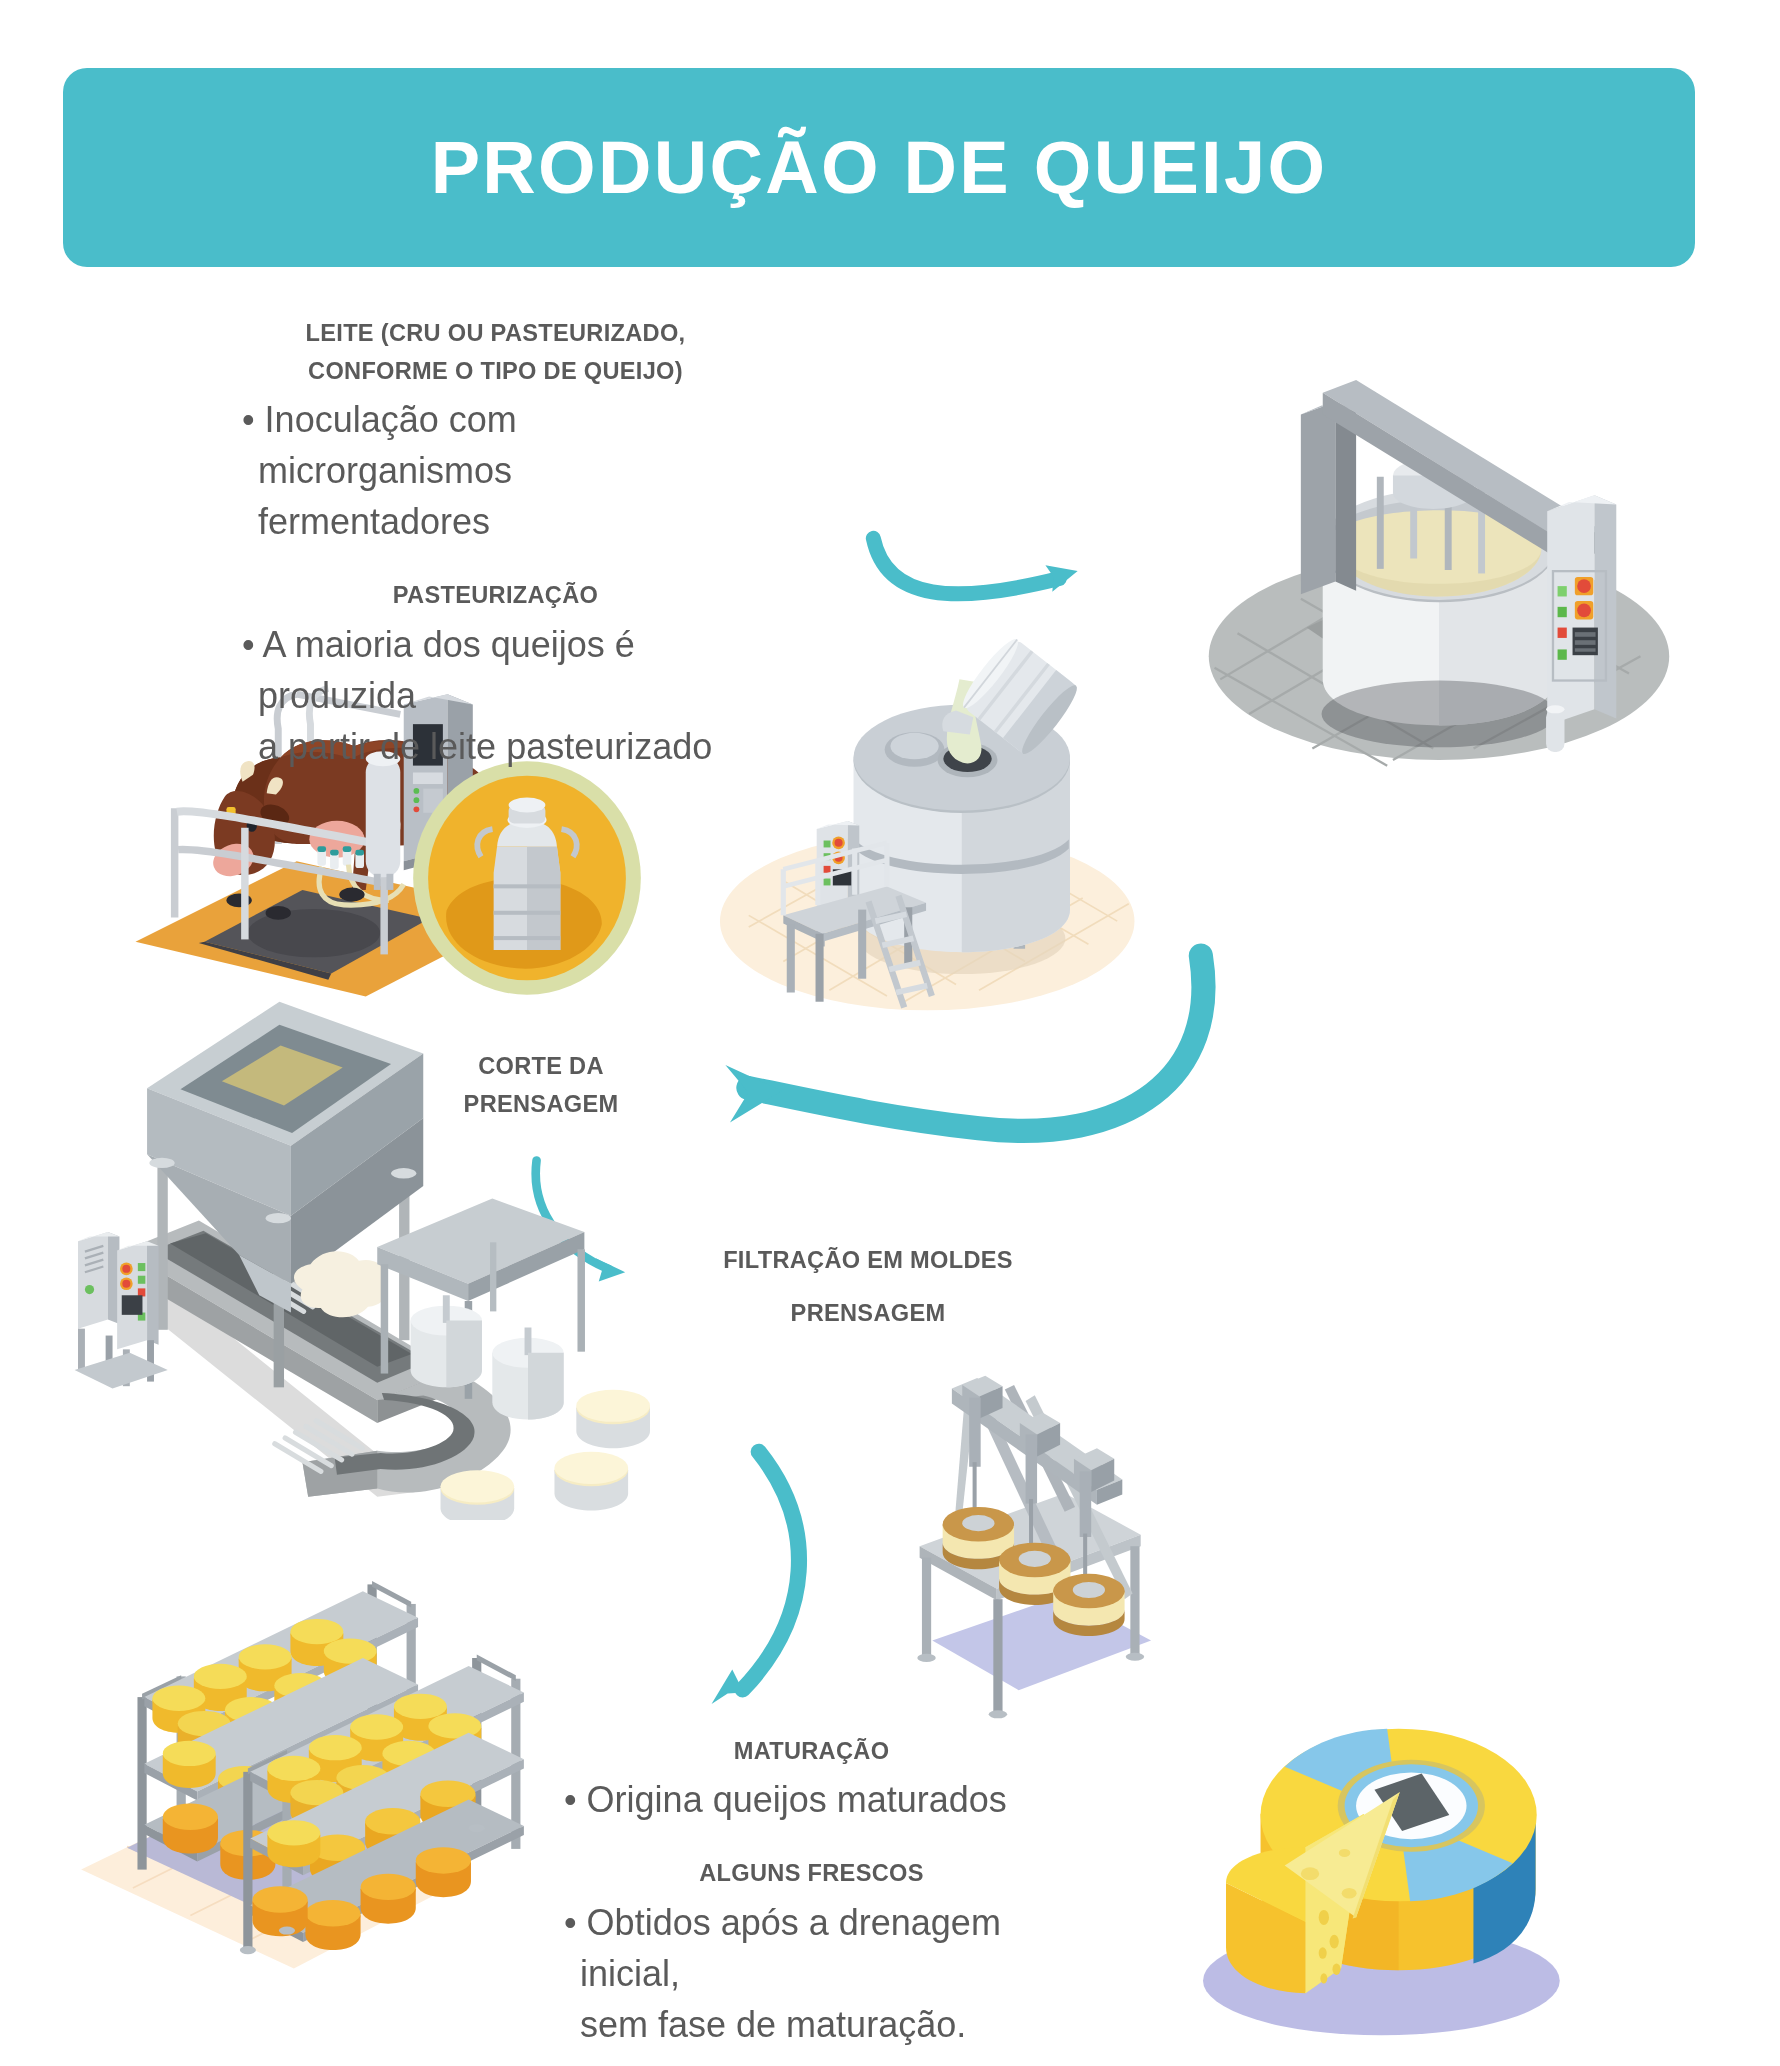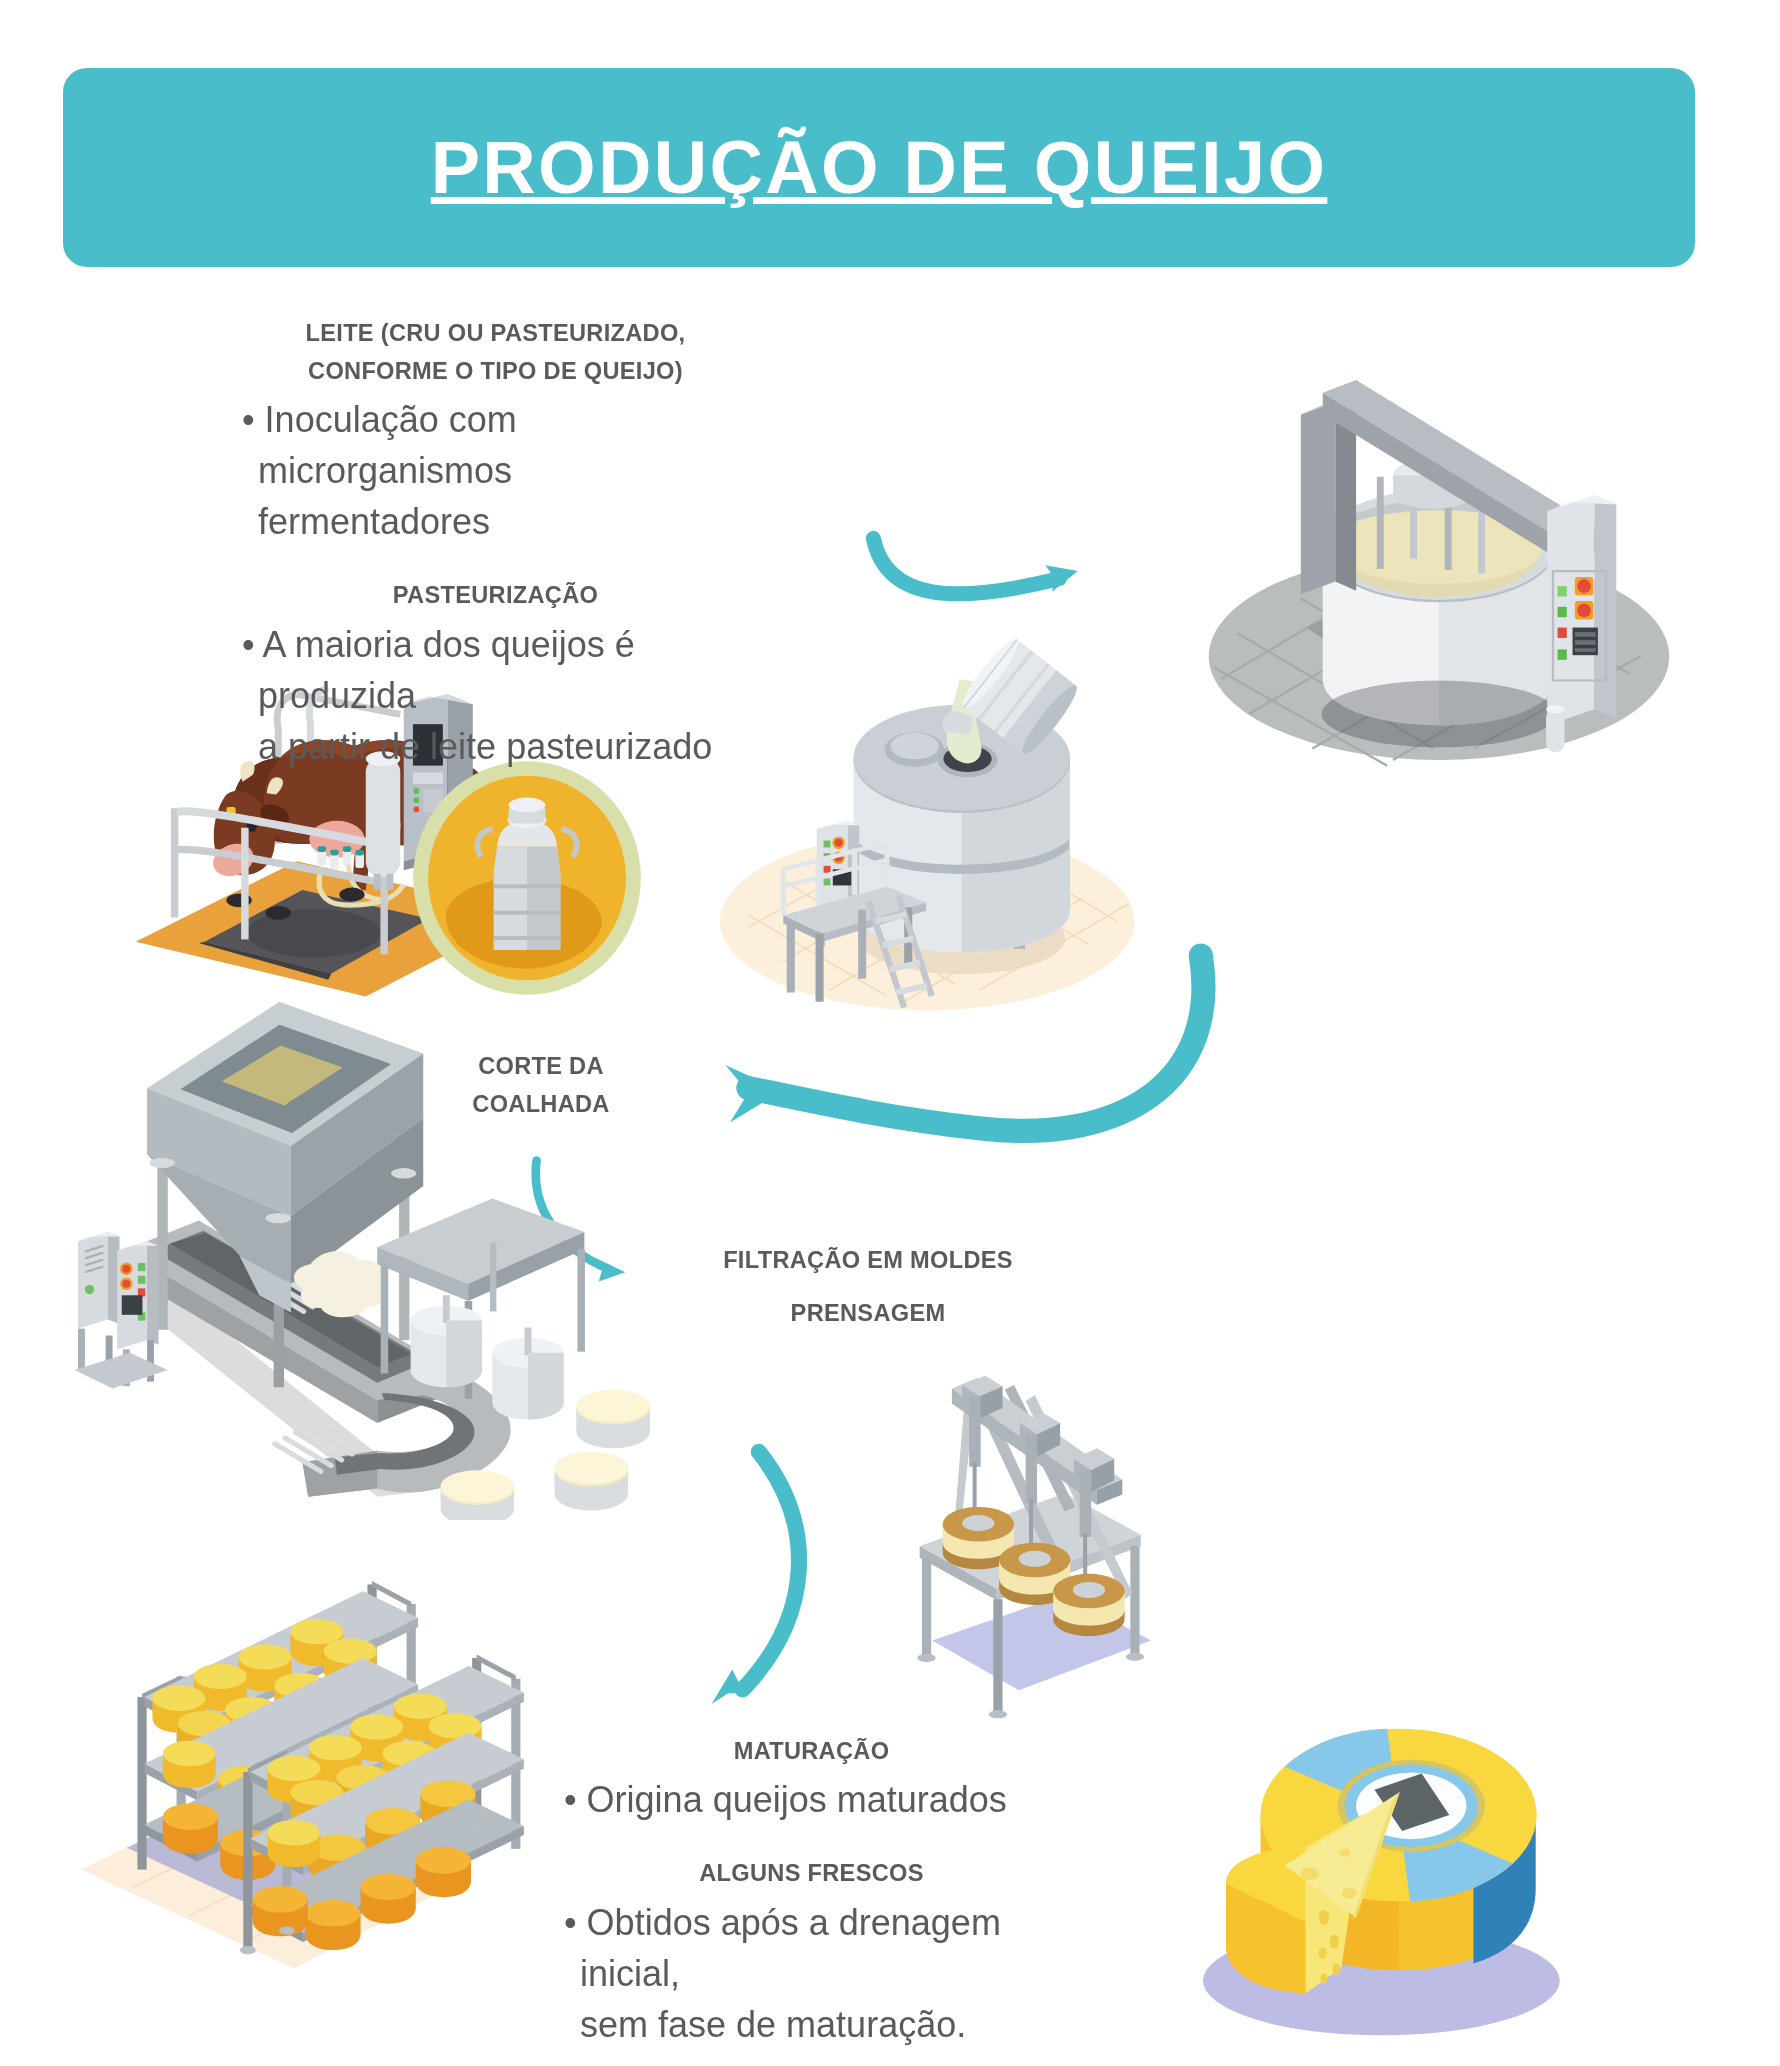--- a/index.html
+++ b/index.html
@@ -33,21 +33,20 @@
   }
   .banner h1 {
     margin: 0;
     color: #ffffff;
     font-family: "Liberation Sans", sans-serif;
     font-weight: bold;
     font-size: 74px;
     letter-spacing: 2.3px;
     line-height: 1;
     text-align: center;
-    text-decoration: underline;
   }
 
   
   .txtblock { position: absolute; }
   .heading {
     color: #5a5a5a;
     font-weight: bold;
     font-size: 23.6px;
     letter-spacing: 0.3px;
     line-height: 1.60;
@@ -834,21 +833,21 @@
    fermentadores</p>
     <div class="gap-md"></div>
     <p class="heading">PASTEURIZAÇÃO</p>
     <p class="bullet">• A maioria dos queijos é produzida
    a partir de leite pasteurizado</p>
   </div>
 
 
   <div class="txtblock" id="blk-corte">
     <p class="heading">CORTE DA
-COALHADA</p>
+PRENSAGEM</p>
   </div>
 
   <div class="txtblock" id="blk-moldes">
     <p class="heading">FILTRAÇÃO EM MOLDES</p>
     <div class="gap-sm"></div>
     <p class="heading">PRENSAGEM</p>
   </div>
 
   <div class="txtblock" id="blk-matur">
     <p class="heading">MATURAÇÃO</p>

